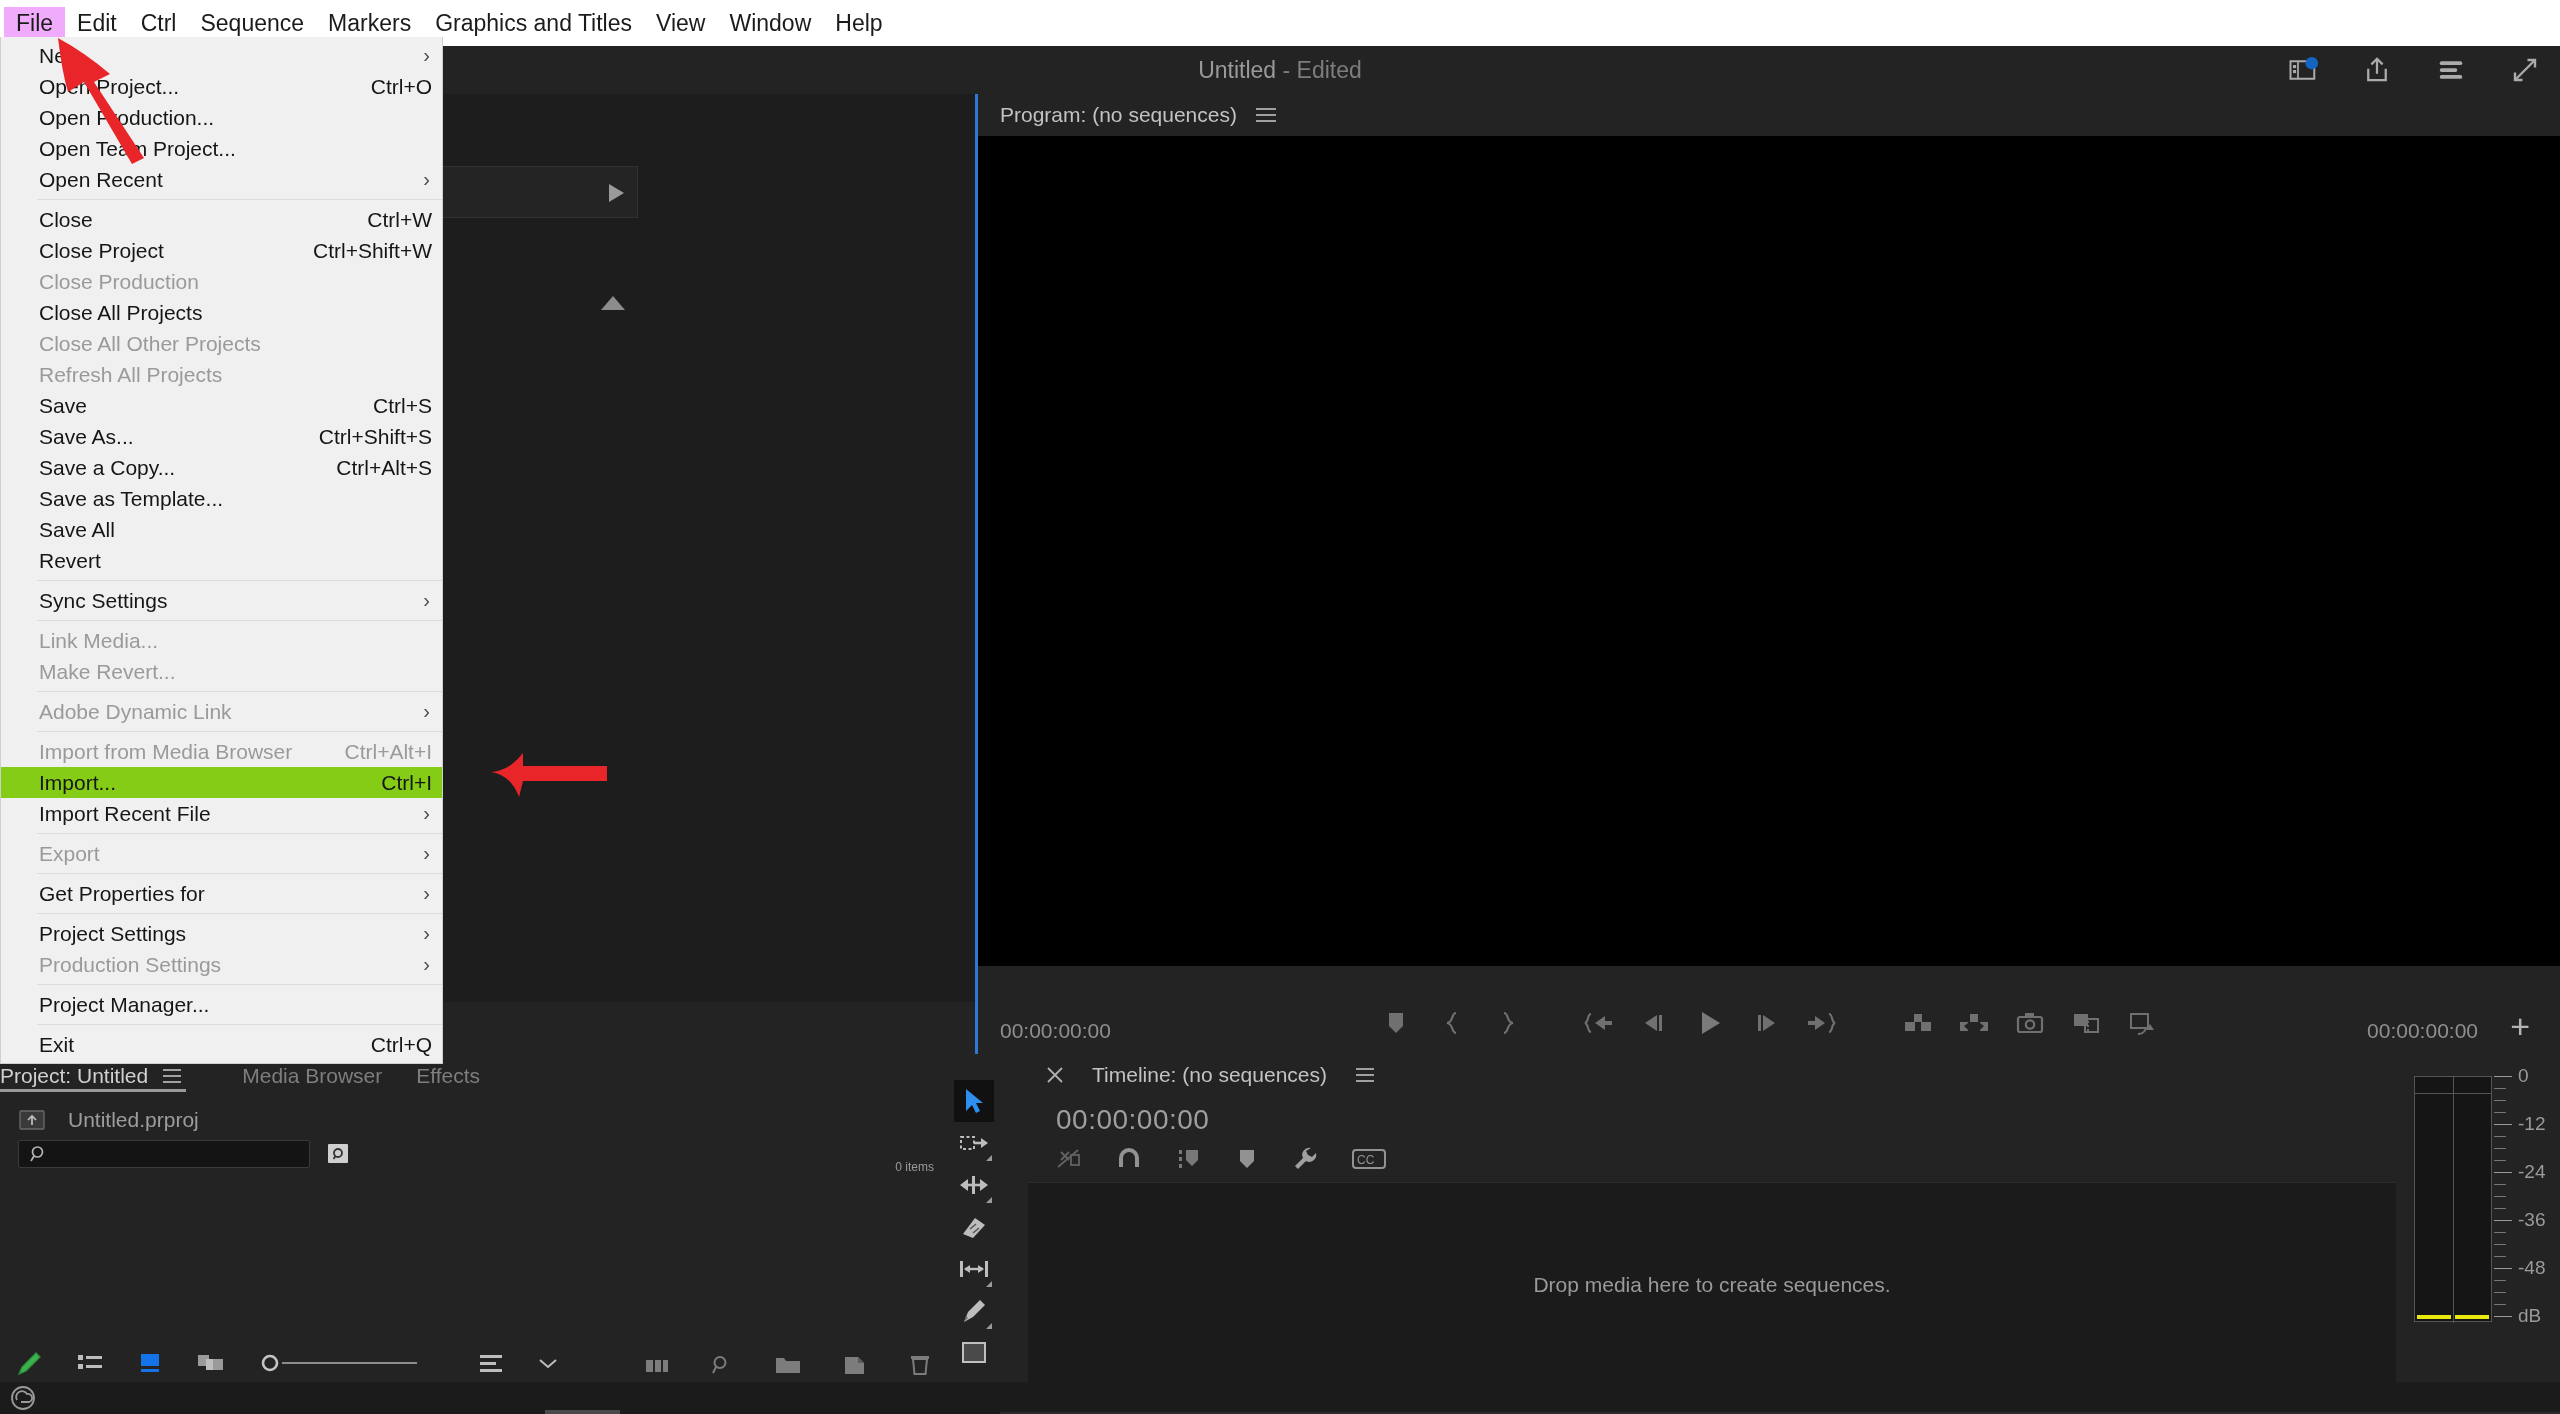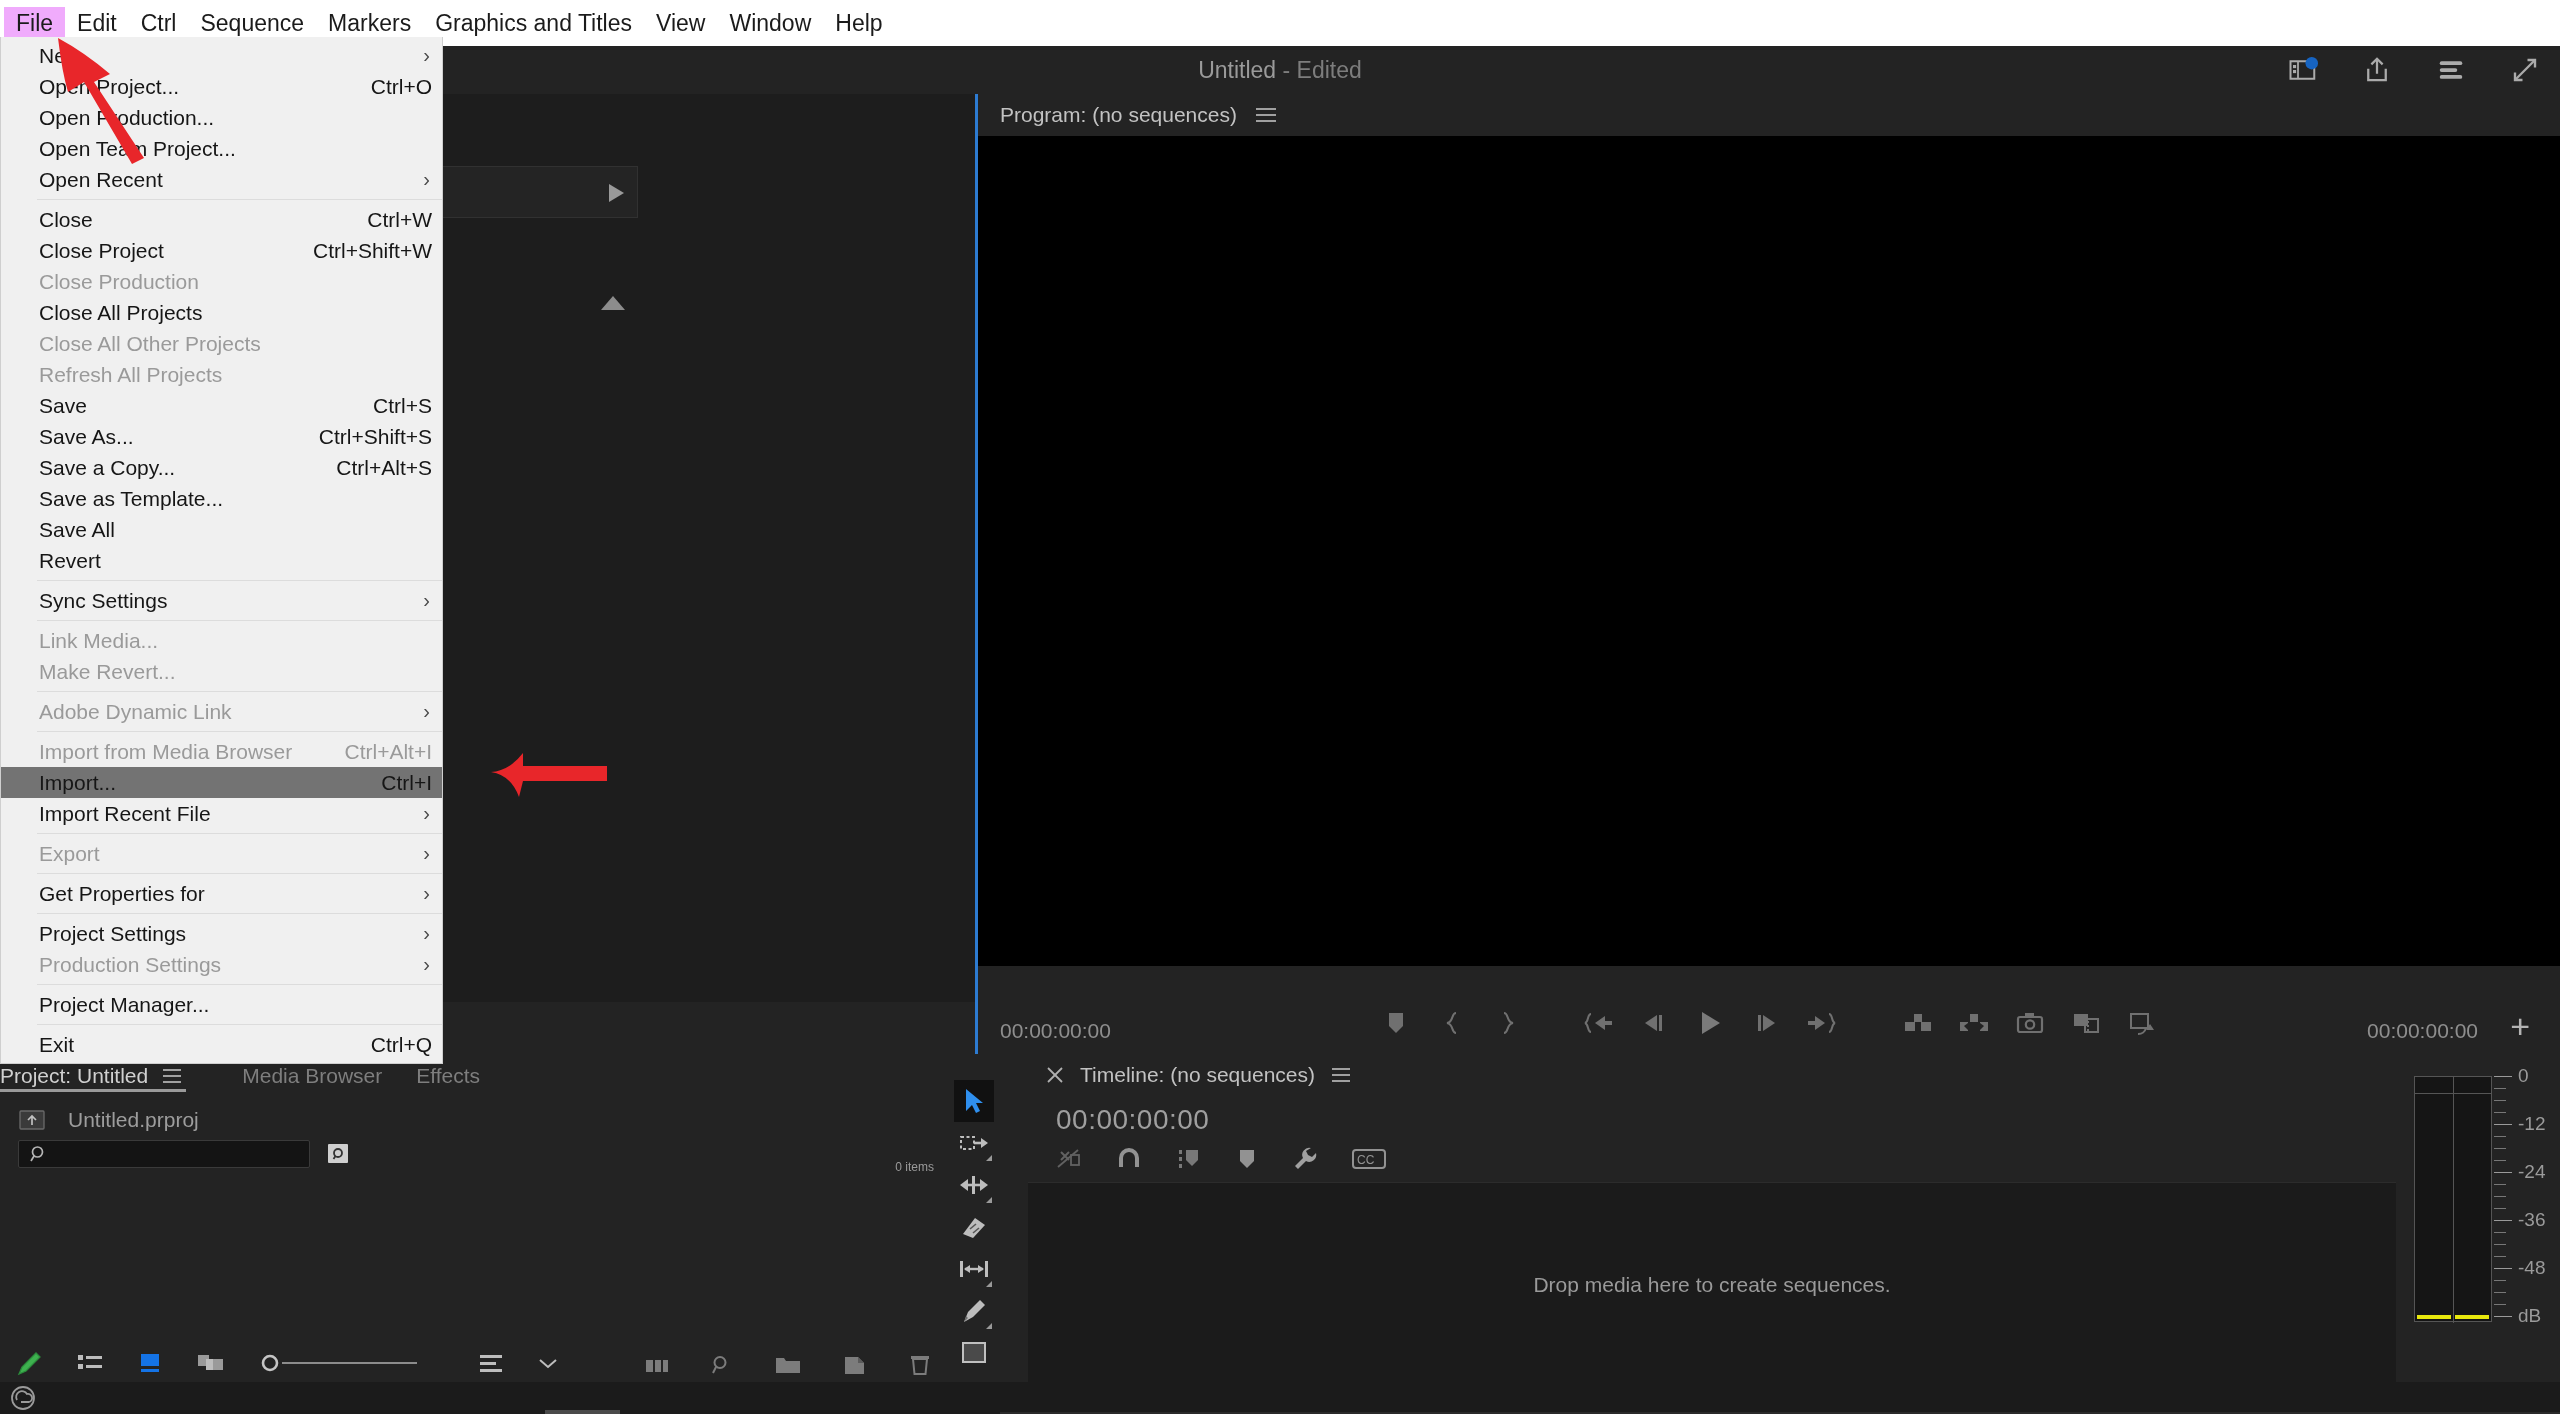--- a/index.html
+++ b/index.html
@@ -25,21 +25,21 @@
   #filemenu{
     position:absolute;left:0;top:37px;width:443px;background:#f0f0f0;
     border:1px solid #cfcfcf;border-top:none;z-index:60;
     padding:3px 0 3px 0;
   }
   .mrow{
     position:relative;height:31px;display:flex;align-items:center;
     padding-left:38px;padding-right:10px;font-size:21px;color:#161616;white-space:nowrap;cursor:default;
   }
   .mrow.disabled{color:#9a9a9a;}
-  .mrow.sel{background:#737373;}
+  .mrow.sel{background:#84cc16;}
   .mrow .accel{position:absolute;right:10px;font-size:21px;}
   .mrow .sub{position:absolute;right:12px;font-size:20px;color:#4a4a4a;}
   .msep{height:1px;background:#dcdcdc;margin:4px 0 4px 36px;}
 
   
   #titlebar{
     position:absolute;left:0;top:46px;width:2560px;height:48px;background:#232323;
     display:flex;align-items:center;justify-content:center;z-index:20;
   }
   #titletext{font-size:23px;color:#9a9a9a;}
@@ -110,21 +110,21 @@
   }
   .tool{width:40px;height:42px;display:flex;align-items:center;justify-content:center;position:relative;}
   .tool.active{background:#111111;}
   .tool .corner{position:absolute;right:2px;bottom:3px;width:0;height:0;
      border-left:6px solid transparent;border-bottom:6px solid #9a9a9a;}
 
   
   #timeline{
     position:absolute;left:1028px;top:1054px;width:1368px;height:337px;background:#232323;
   }
-  #tl-header{height:42px;display:flex;align-items:center;gap:16px;padding-left:18px;}
+  #tl-header{height:42px;display:flex;align-items:center;gap:28px;padding-left:18px;}
   #tl-title{font-size:21px;color:#c2c2c2;}
   #tl-tc{position:absolute;left:28px;top:50px;font-size:28px;color:#9f9f9f;letter-spacing:.5px;}
   #tl-icons{position:absolute;left:28px;top:92px;display:flex;align-items:center;gap:34px;opacity:.72;}
   #tl-body{
     position:absolute;left:0;top:128px;width:1368px;height:205px;background:#1b1b1b;
     display:flex;align-items:center;justify-content:center;border-top:1px solid #2c2c2c;
   }
   #tl-drop{font-size:21px;color:#9a9a9a;}
   #tl-leftgut{position:absolute;left:0;top:128px;width:6px;height:205px;background:#232323;}
 

